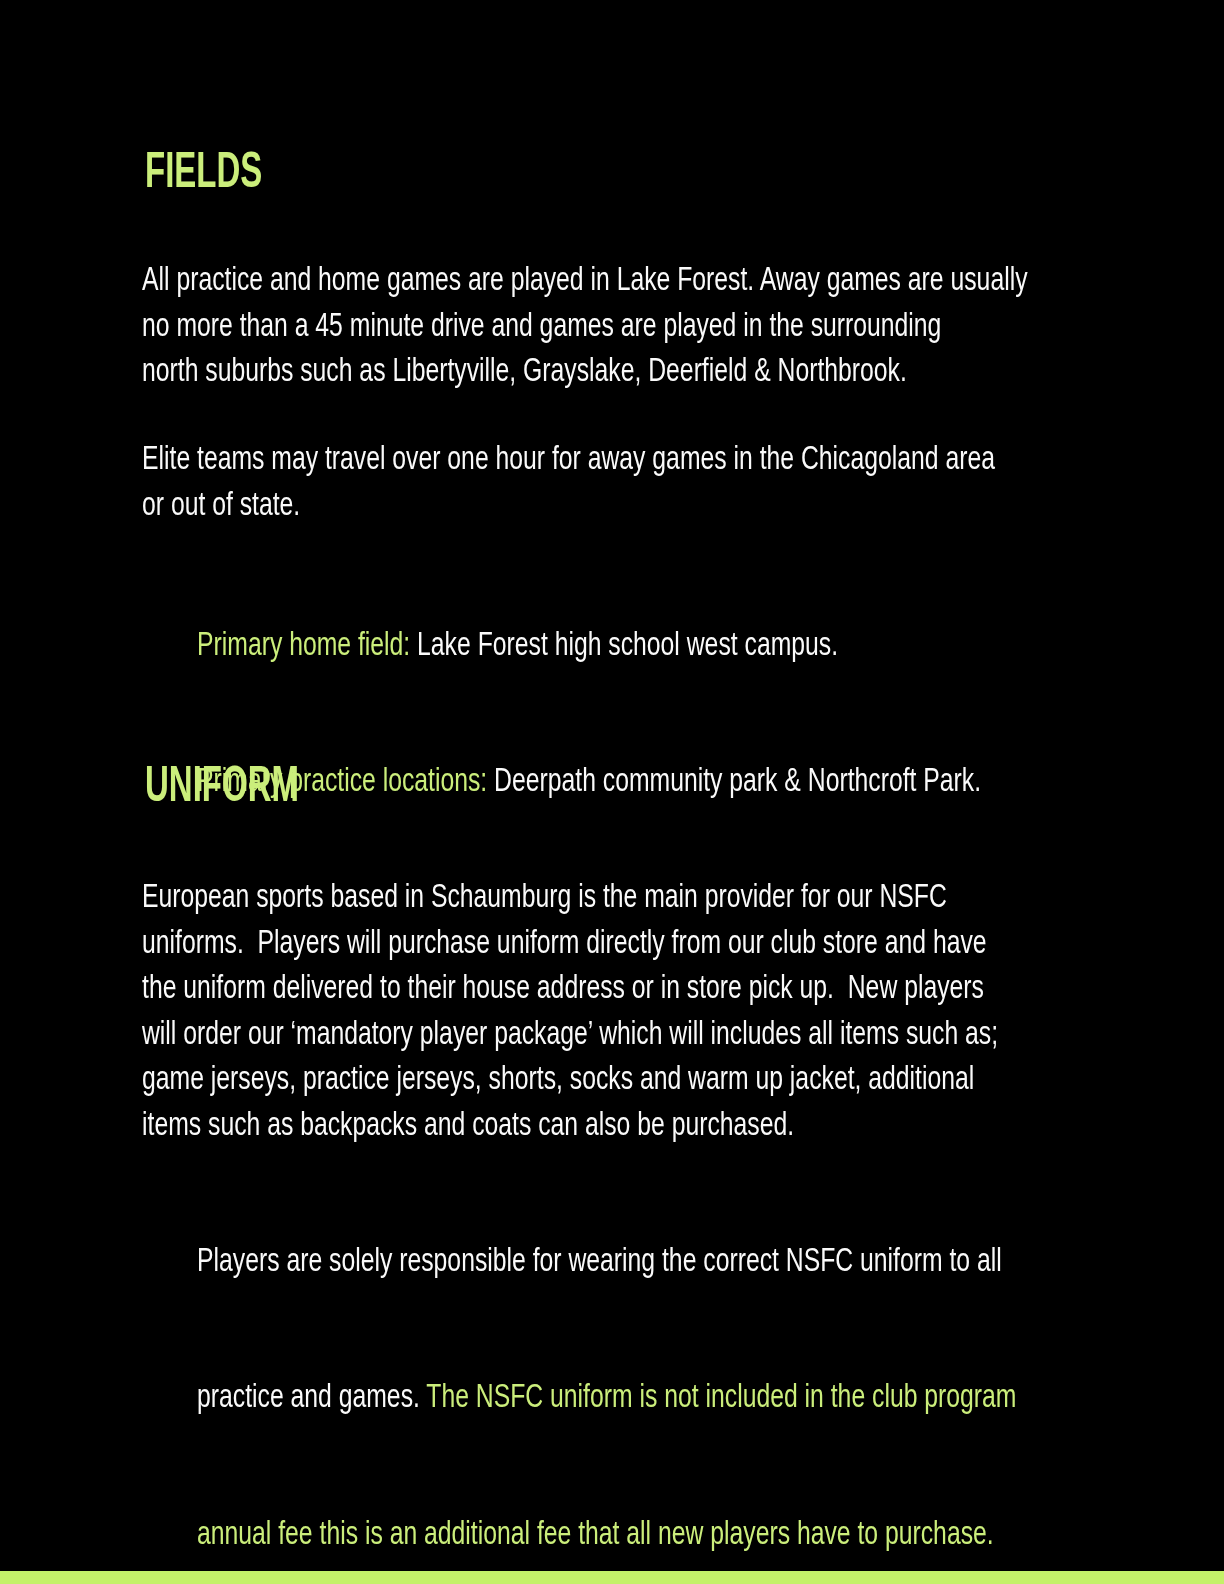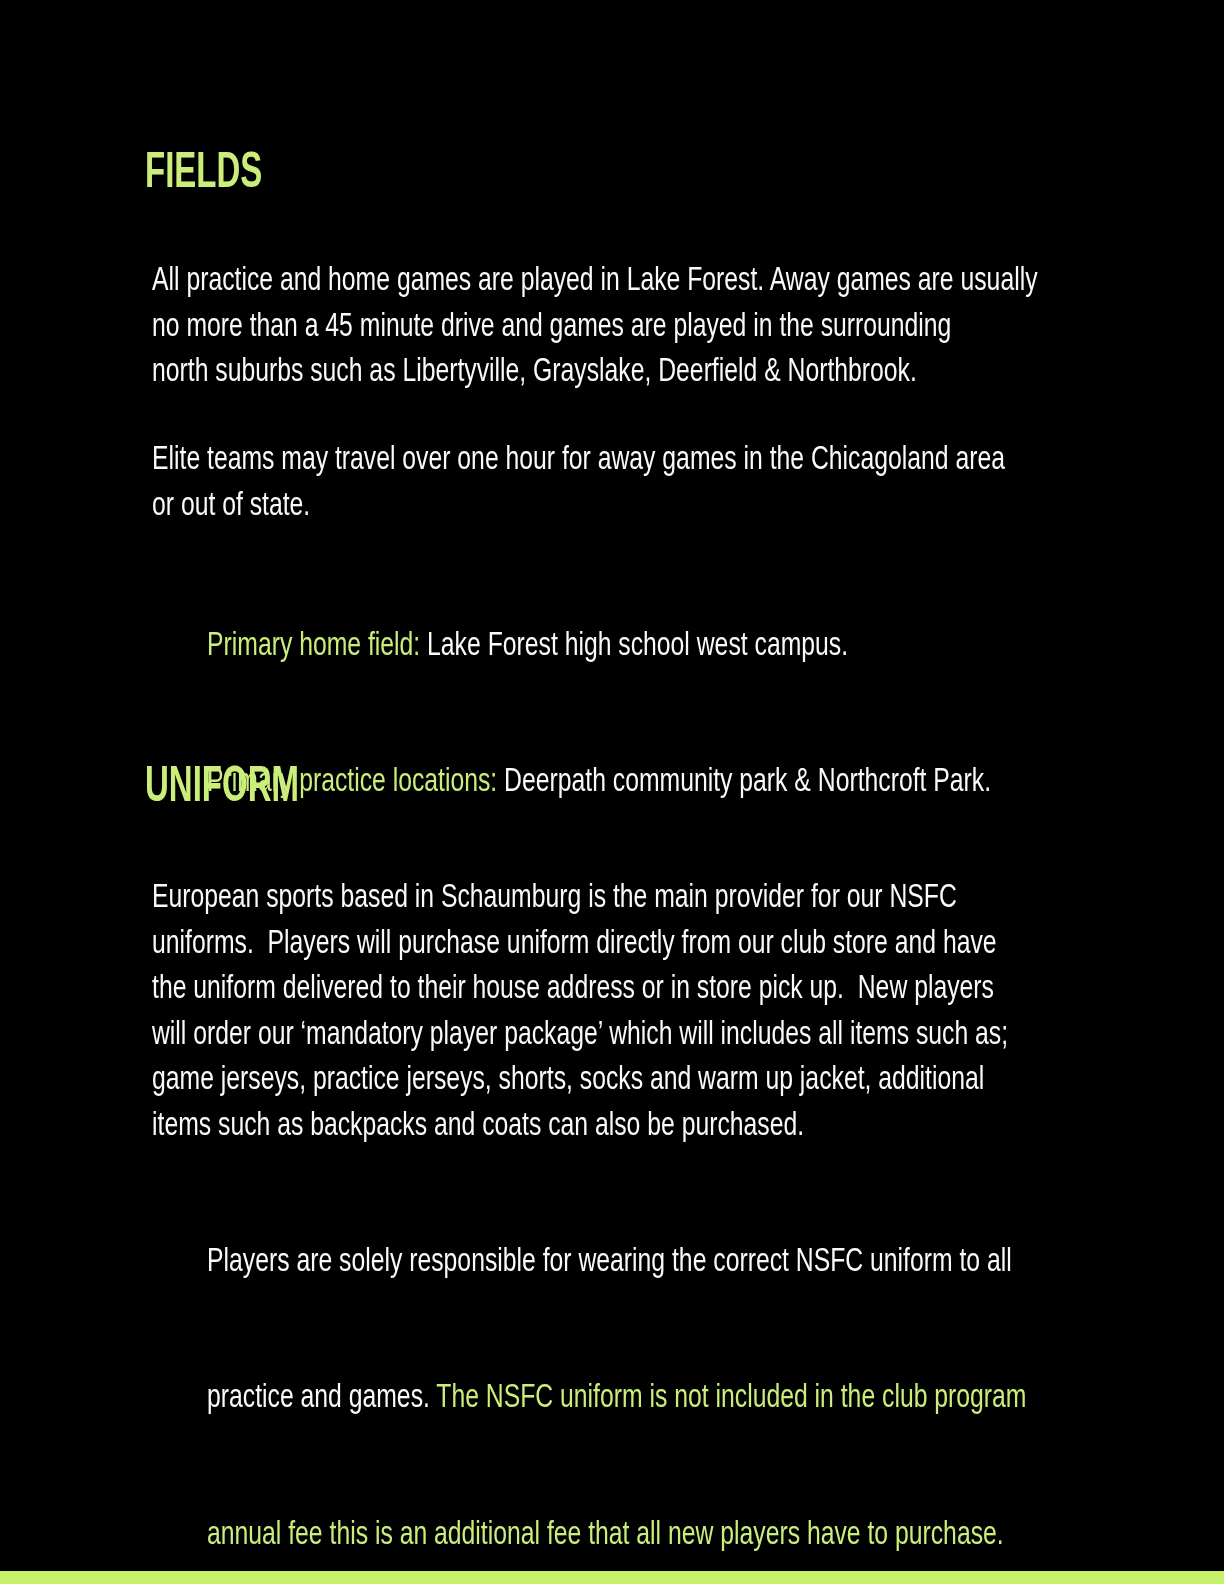--- a/index.html
+++ b/index.html
@@ -28,21 +28,21 @@
     font-size:50px;
     line-height:52px;
     font-weight:bold;
     letter-spacing:0px;
     white-space:pre;
     transform:scaleX(0.66);
     transform-origin:0 50%;
   }
   .para{
     position:absolute;
-    left:152px;
+    left:142px;
     width:1060px;
     text-decoration:underline;
   }
   .bodyline{
     color:var(--body-white);
     font-size:33px;
     line-height:45.5px;
     white-space:pre;
     transform:scaleX(0.75);
     transform-origin:0 50%;

